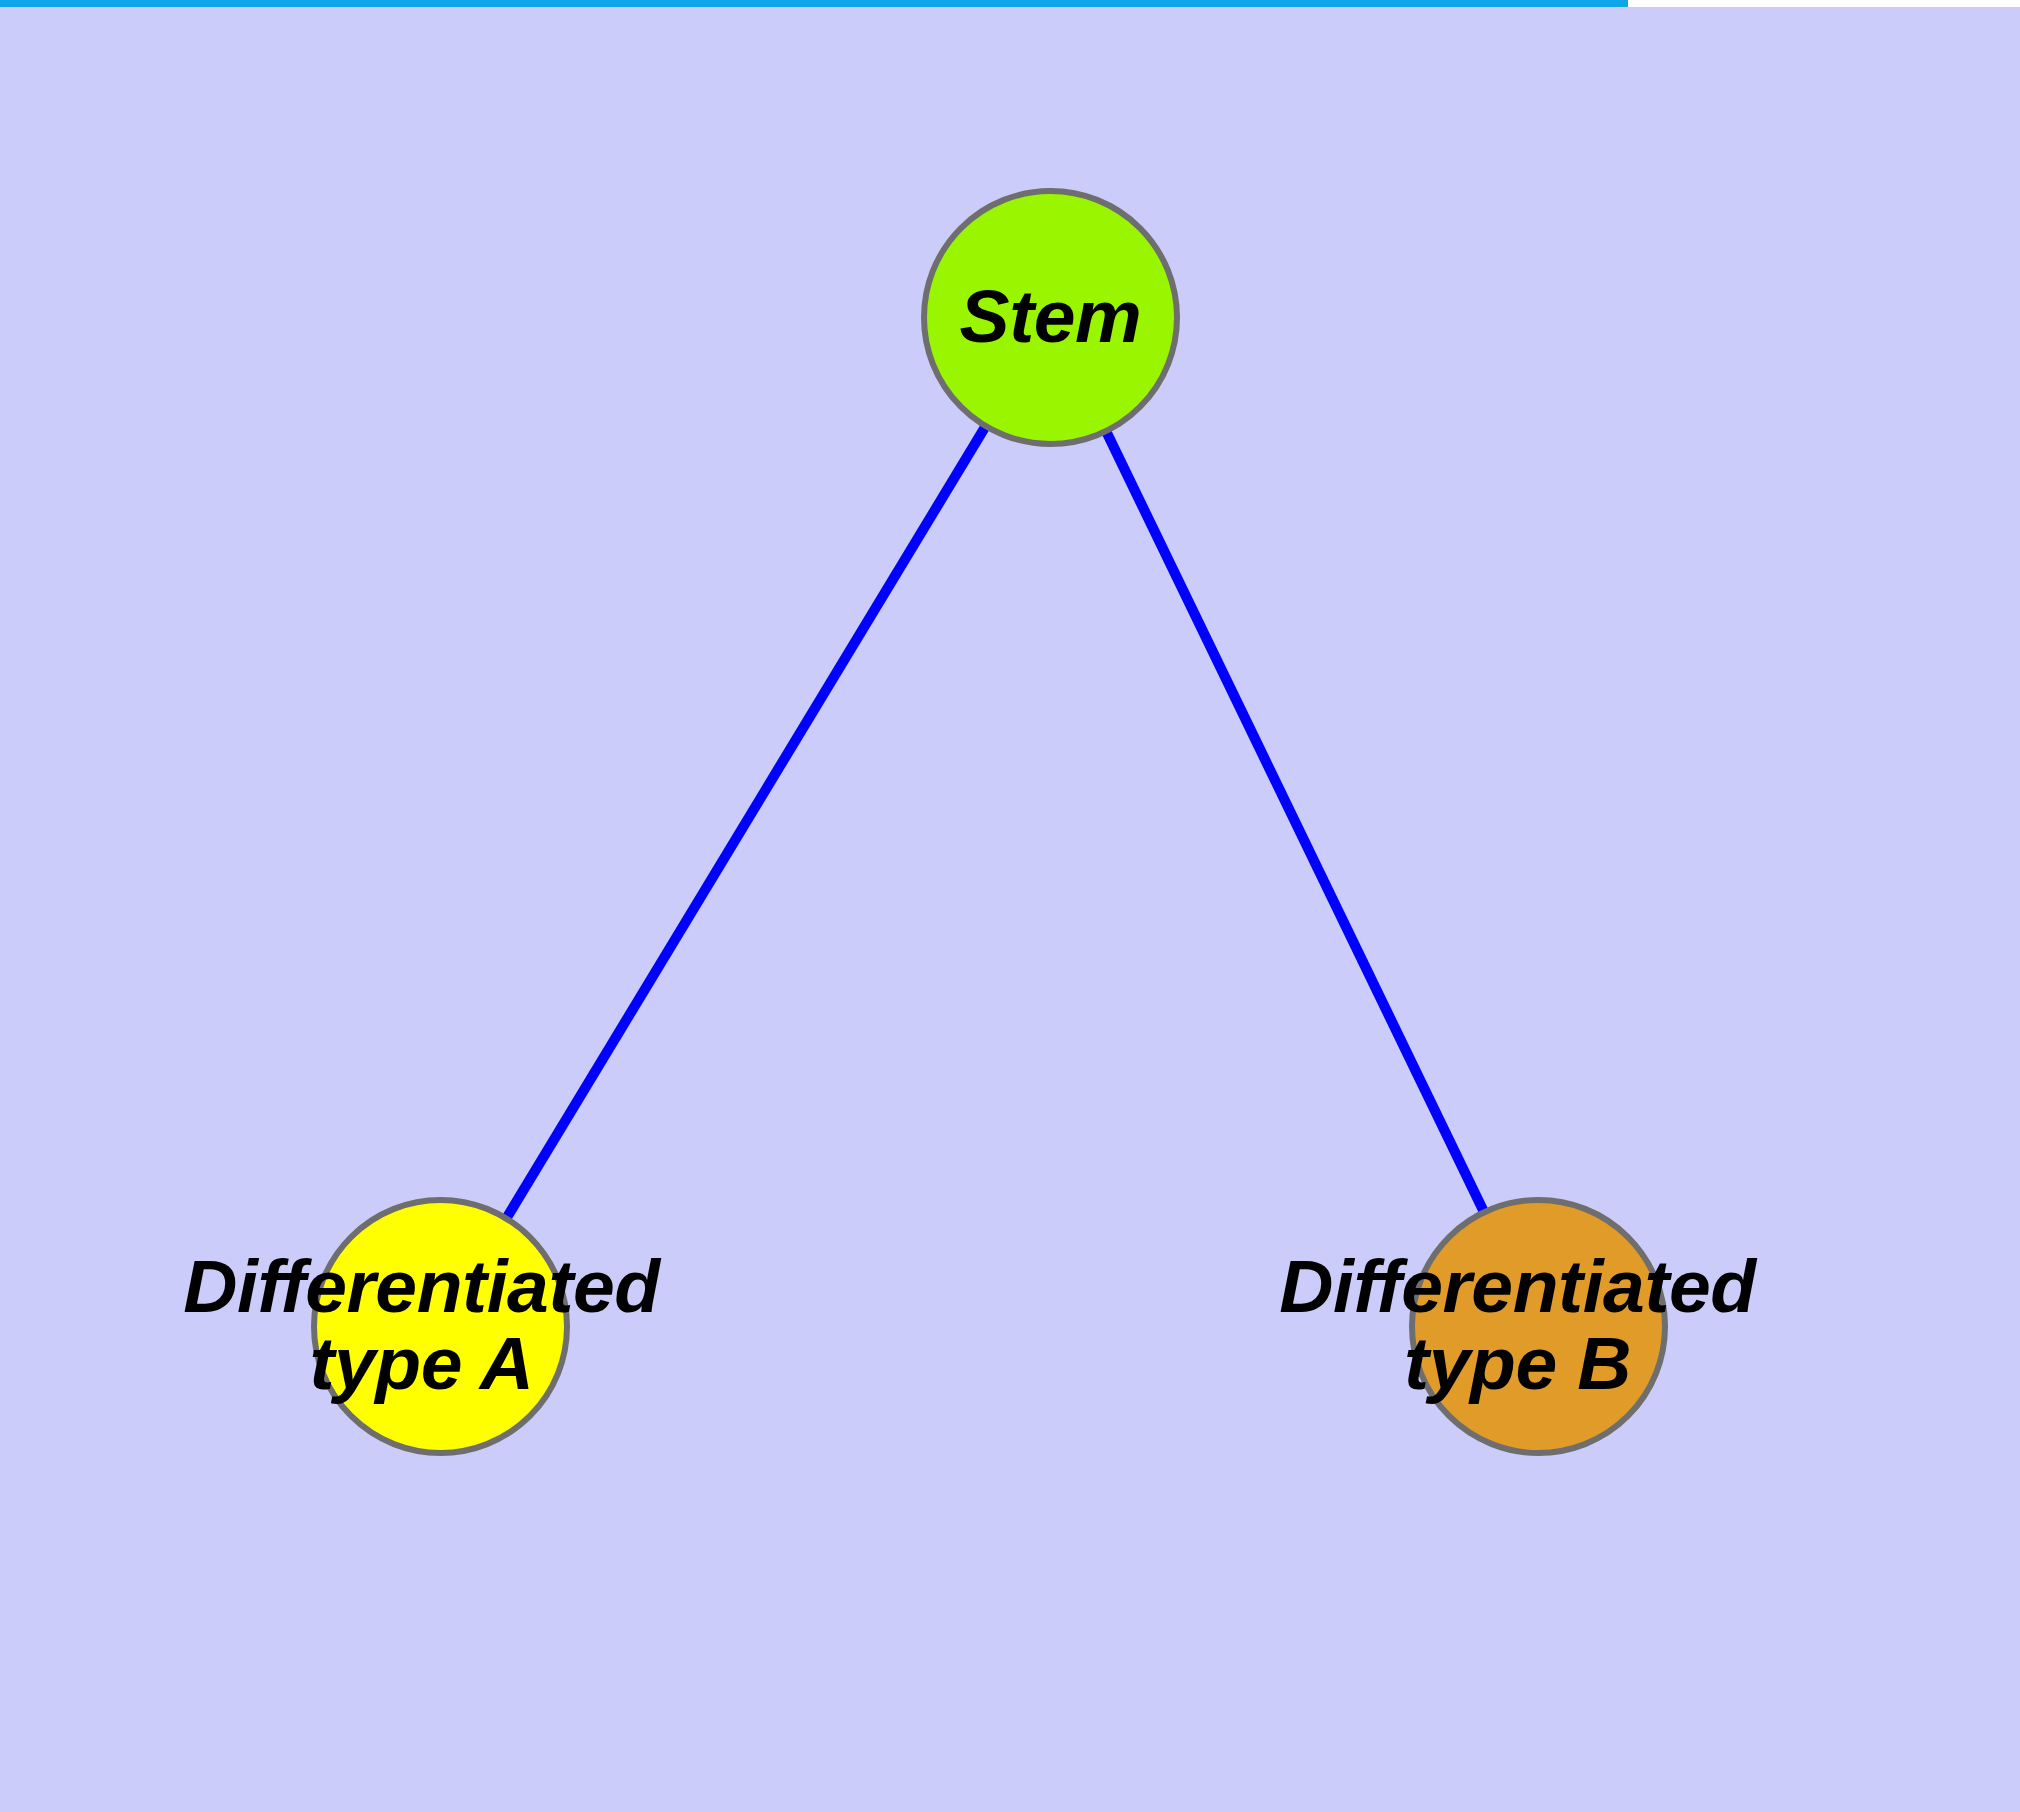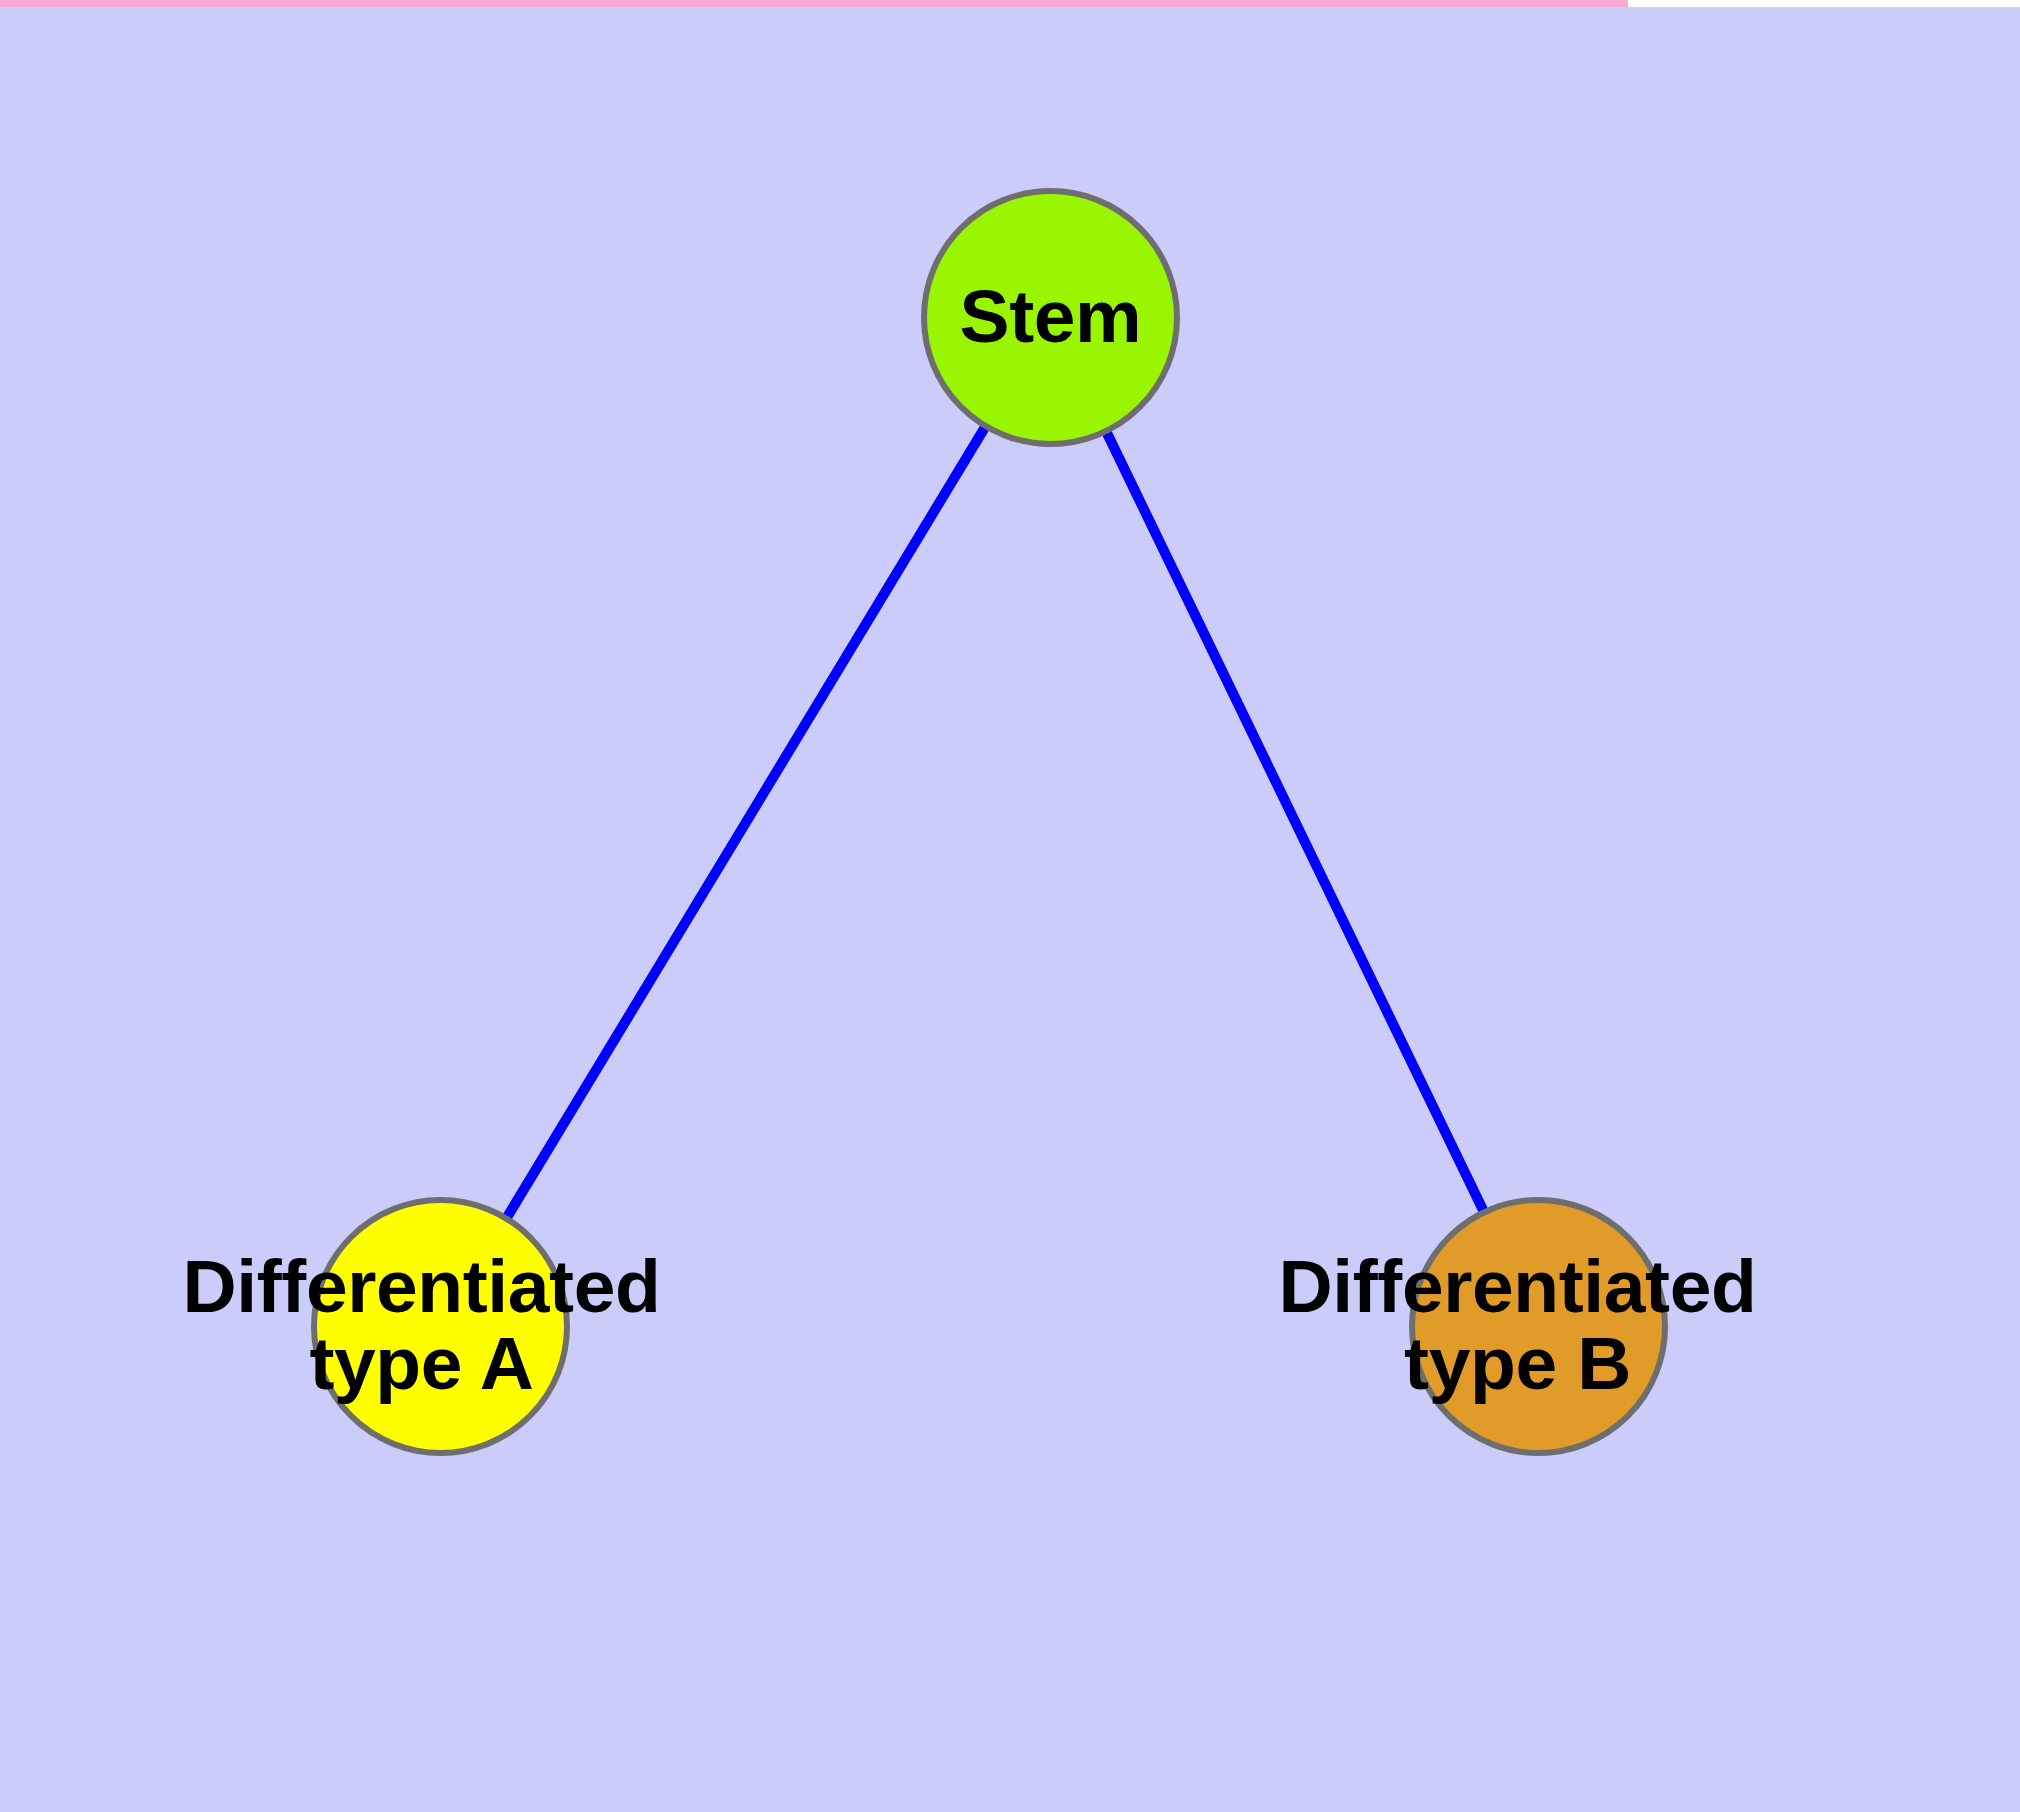--- a/index.html
+++ b/index.html
@@ -12,21 +12,22 @@
     width: 2021px;
     height: 1812px;
     overflow: hidden;
     font-family: "Liberation Sans", "DejaVu Sans", sans-serif;
   }
 
   #graph-canvas {
     position: relative;
     width: 1628px;
     height: 1812px;
-    background: #f9a8d4;
+    background: #0ea5e9;
+    font-style: italic;
   }
 
   
   #plot-field {
     position: absolute;
     left: 0;
     top: 6.8px;
     width: 2021px;
     height: 1805px;
     background: #ccccfa;

